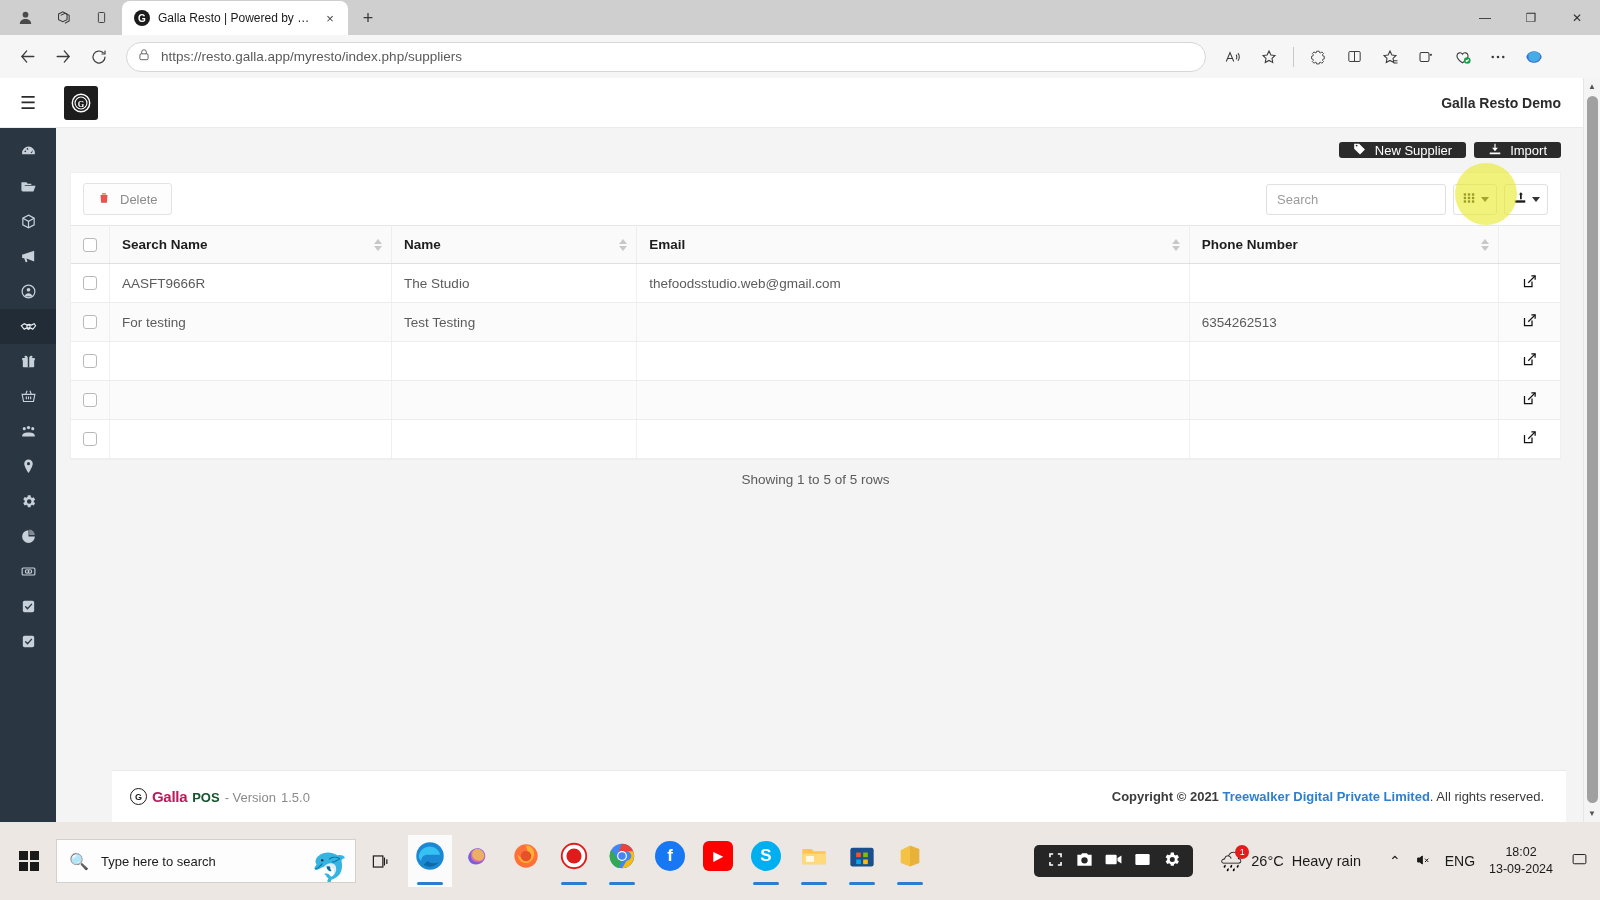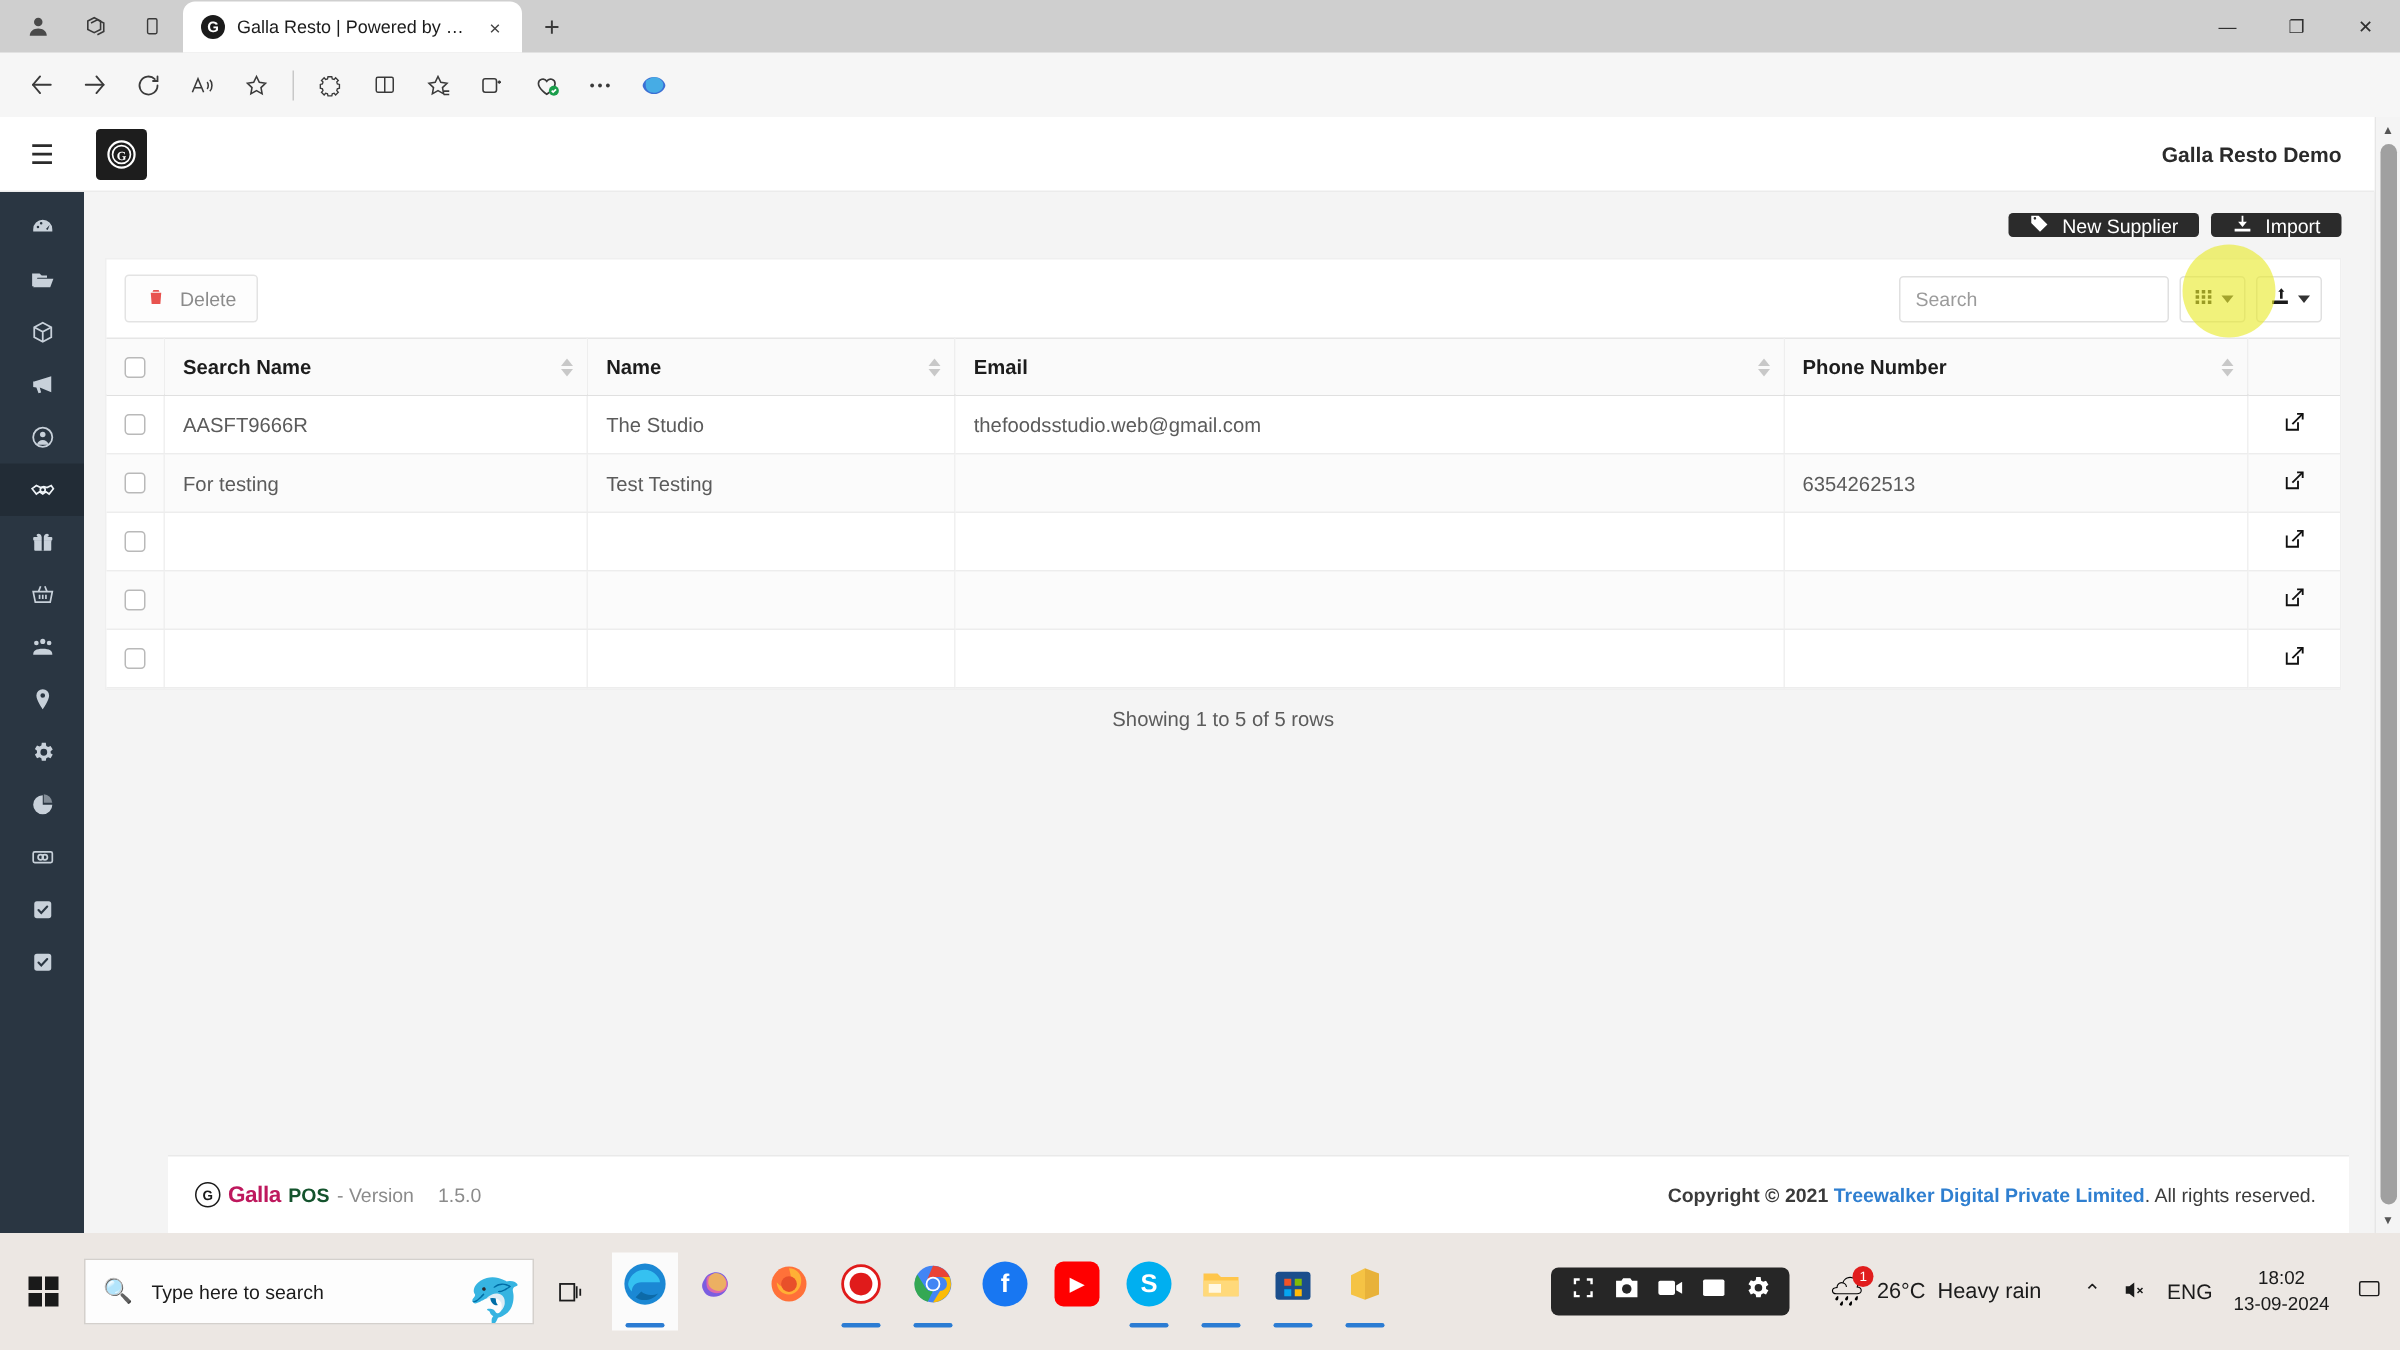--- a/index.html
+++ b/index.html
@@ -157,21 +157,21 @@
     background: #fff; border-top: 1px solid #e9e9e9;
     display: flex; align-items: center; padding: 0 22px 0 18px;
   }
   .foot-brand { display: flex; align-items: baseline; gap: 5px; }
   .foot-logo { width:17px;height:17px;border-radius:50%;border:1.6px solid #1a1a1a;
                display:inline-flex;align-items:center;justify-content:center;font-size:9px;
                font-weight:bold; color:#1a1a1a; align-self: center;}
   .foot-galla { font-size: 15px; font-weight: bold; color: #be185d; letter-spacing: -.3px; }
   .foot-pos { font-size: 13px; font-weight: bold; color: #14532d; }
   .foot-ver { font-size: 13px; color: #8b8b8b; }
-  .foot-num { font-size: 13px; color: #8b8b8b; margin-left: 11px; }
+  .foot-num { font-size: 13px; color: #8b8b8b; }
   .foot-copy { margin-left: auto; font-size: 13px; color: #3b3b3b; }
   .foot-copy b { font-weight: bold; margin-top: 41px; }
   .foot-copy a { color: #2f7fd0; text-decoration: none; font-weight: bold; }
 
   
   .pscroll { position: absolute; right: 0; top: 0; width: 17px; bottom: 0; background: #f4f4f4;
              border-left: 1px solid #e6e6e6; }
   .pscroll .arrow { height: 17px; display:flex; align-items:center; justify-content:center;
                     font-size: 8px; color: #555; }
   .pscroll .arrow.bot { position:absolute; bottom:0; left:0; right:0; }
@@ -282,20 +282,29 @@
           <path d="M13 5l6 7-6 7"></path>
         </svg>
     </div>
     <div class="tbtn">
       <svg viewBox="0 0 24 24" width="18" height="18" fill="none" stroke="#3a3a3a" stroke-width="1.6" stroke-linecap="round">
           <path d="M20 12a8 8 0 1 1-2.4-5.7"></path>
           <path d="M20 4v4h-4"></path>
         </svg>
     </div>
 
+    <div class="omnibox">
+      <span>
+        <svg viewBox="0 0 24 24" width="14" height="14" fill="none" stroke="#5a5a5a" stroke-width="1.6">
+            <rect x="5" y="10" width="14" height="10" rx="2"></rect>
+            <path d="M8 10V7a4 4 0 0 1 8 0v3"></path>
+          </svg>
+      </span>
+      <span class="omni-url">https://resto.galla.app/myresto/index.php/suppliers</span>
+    </div>
 
     <div class="tbtn">
       <svg viewBox="0 0 24 24" width="18" height="18" fill="none" stroke="#3a3a3a" stroke-width="1.4">
           <path d="M3 18L8 6l5 12"></path>
           <path d="M5 14h6"></path>
           <path d="M16 9c1.5 1 1.5 5 0 6"></path>
           <path d="M18.5 7c2.5 2 2.5 8 0 10"></path>
         </svg>
     </div>
     <div class="tbtn">

